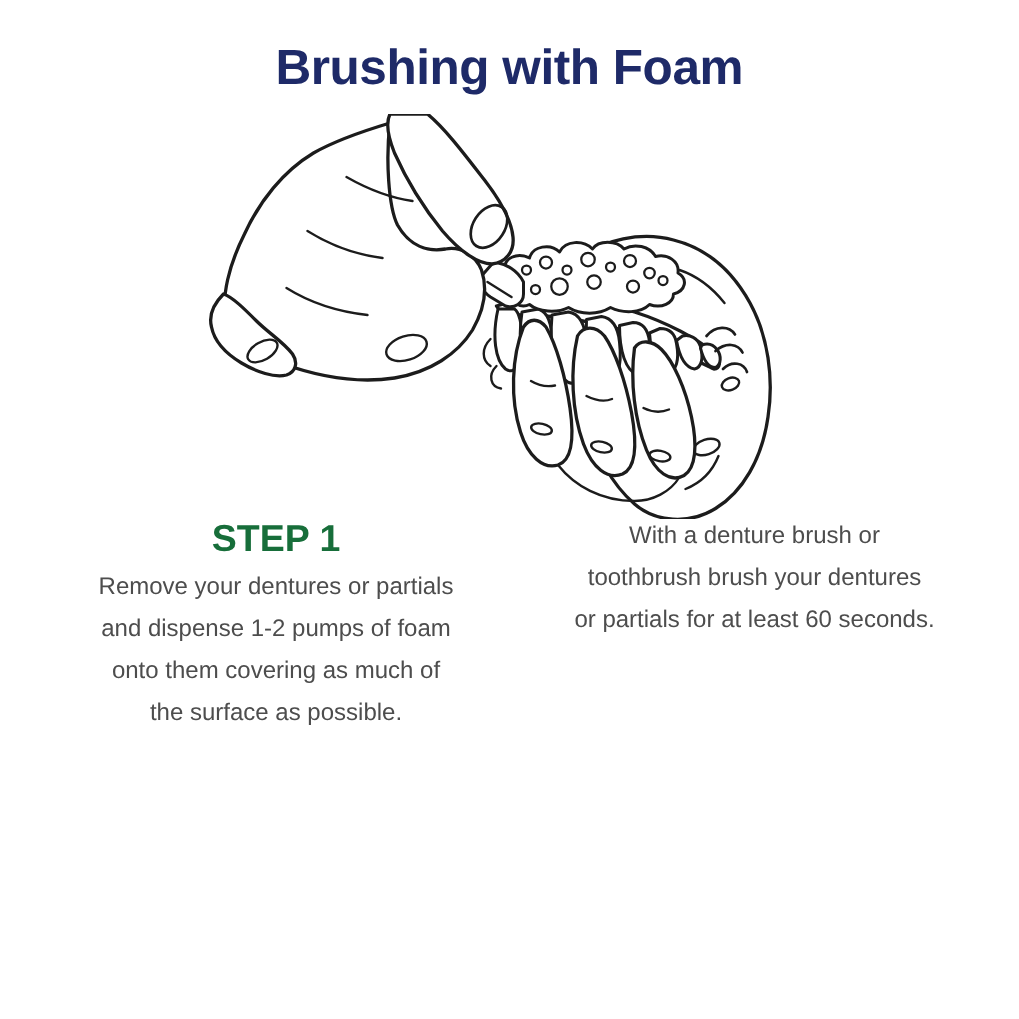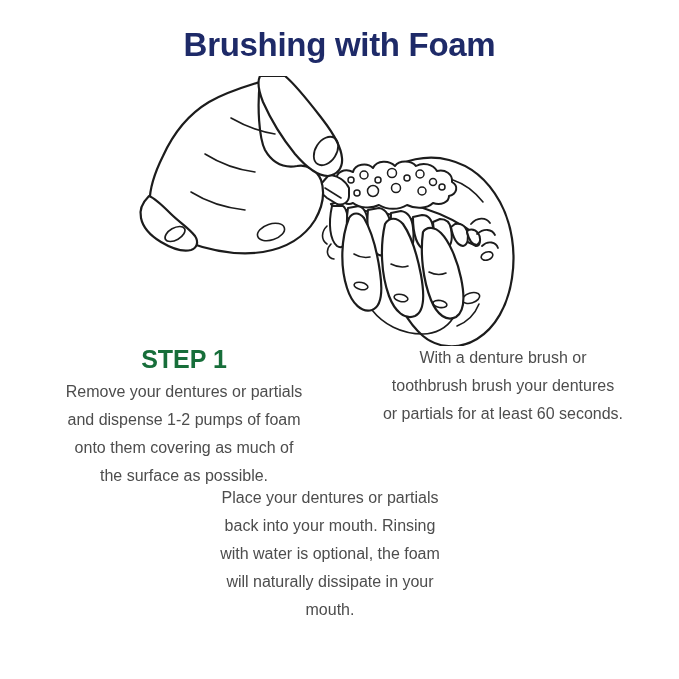--- a/index.html
+++ b/index.html
@@ -152,20 +152,15 @@
 the surface as possible.</p>
   </section>
 
   <section class="step step-2">
     <p>With a denture brush or
 toothbrush brush your dentures
 or partials for at least 60 seconds.</p>
   </section>
 
   <section class="step step-3">
-    <p>Place your dentures or partials
-back into your mouth. Rinsing
-with water is optional, the foam
-will naturally dissipate in your
-mouth.</p>
   </section>
 
 </div>
 
 </body></html>

